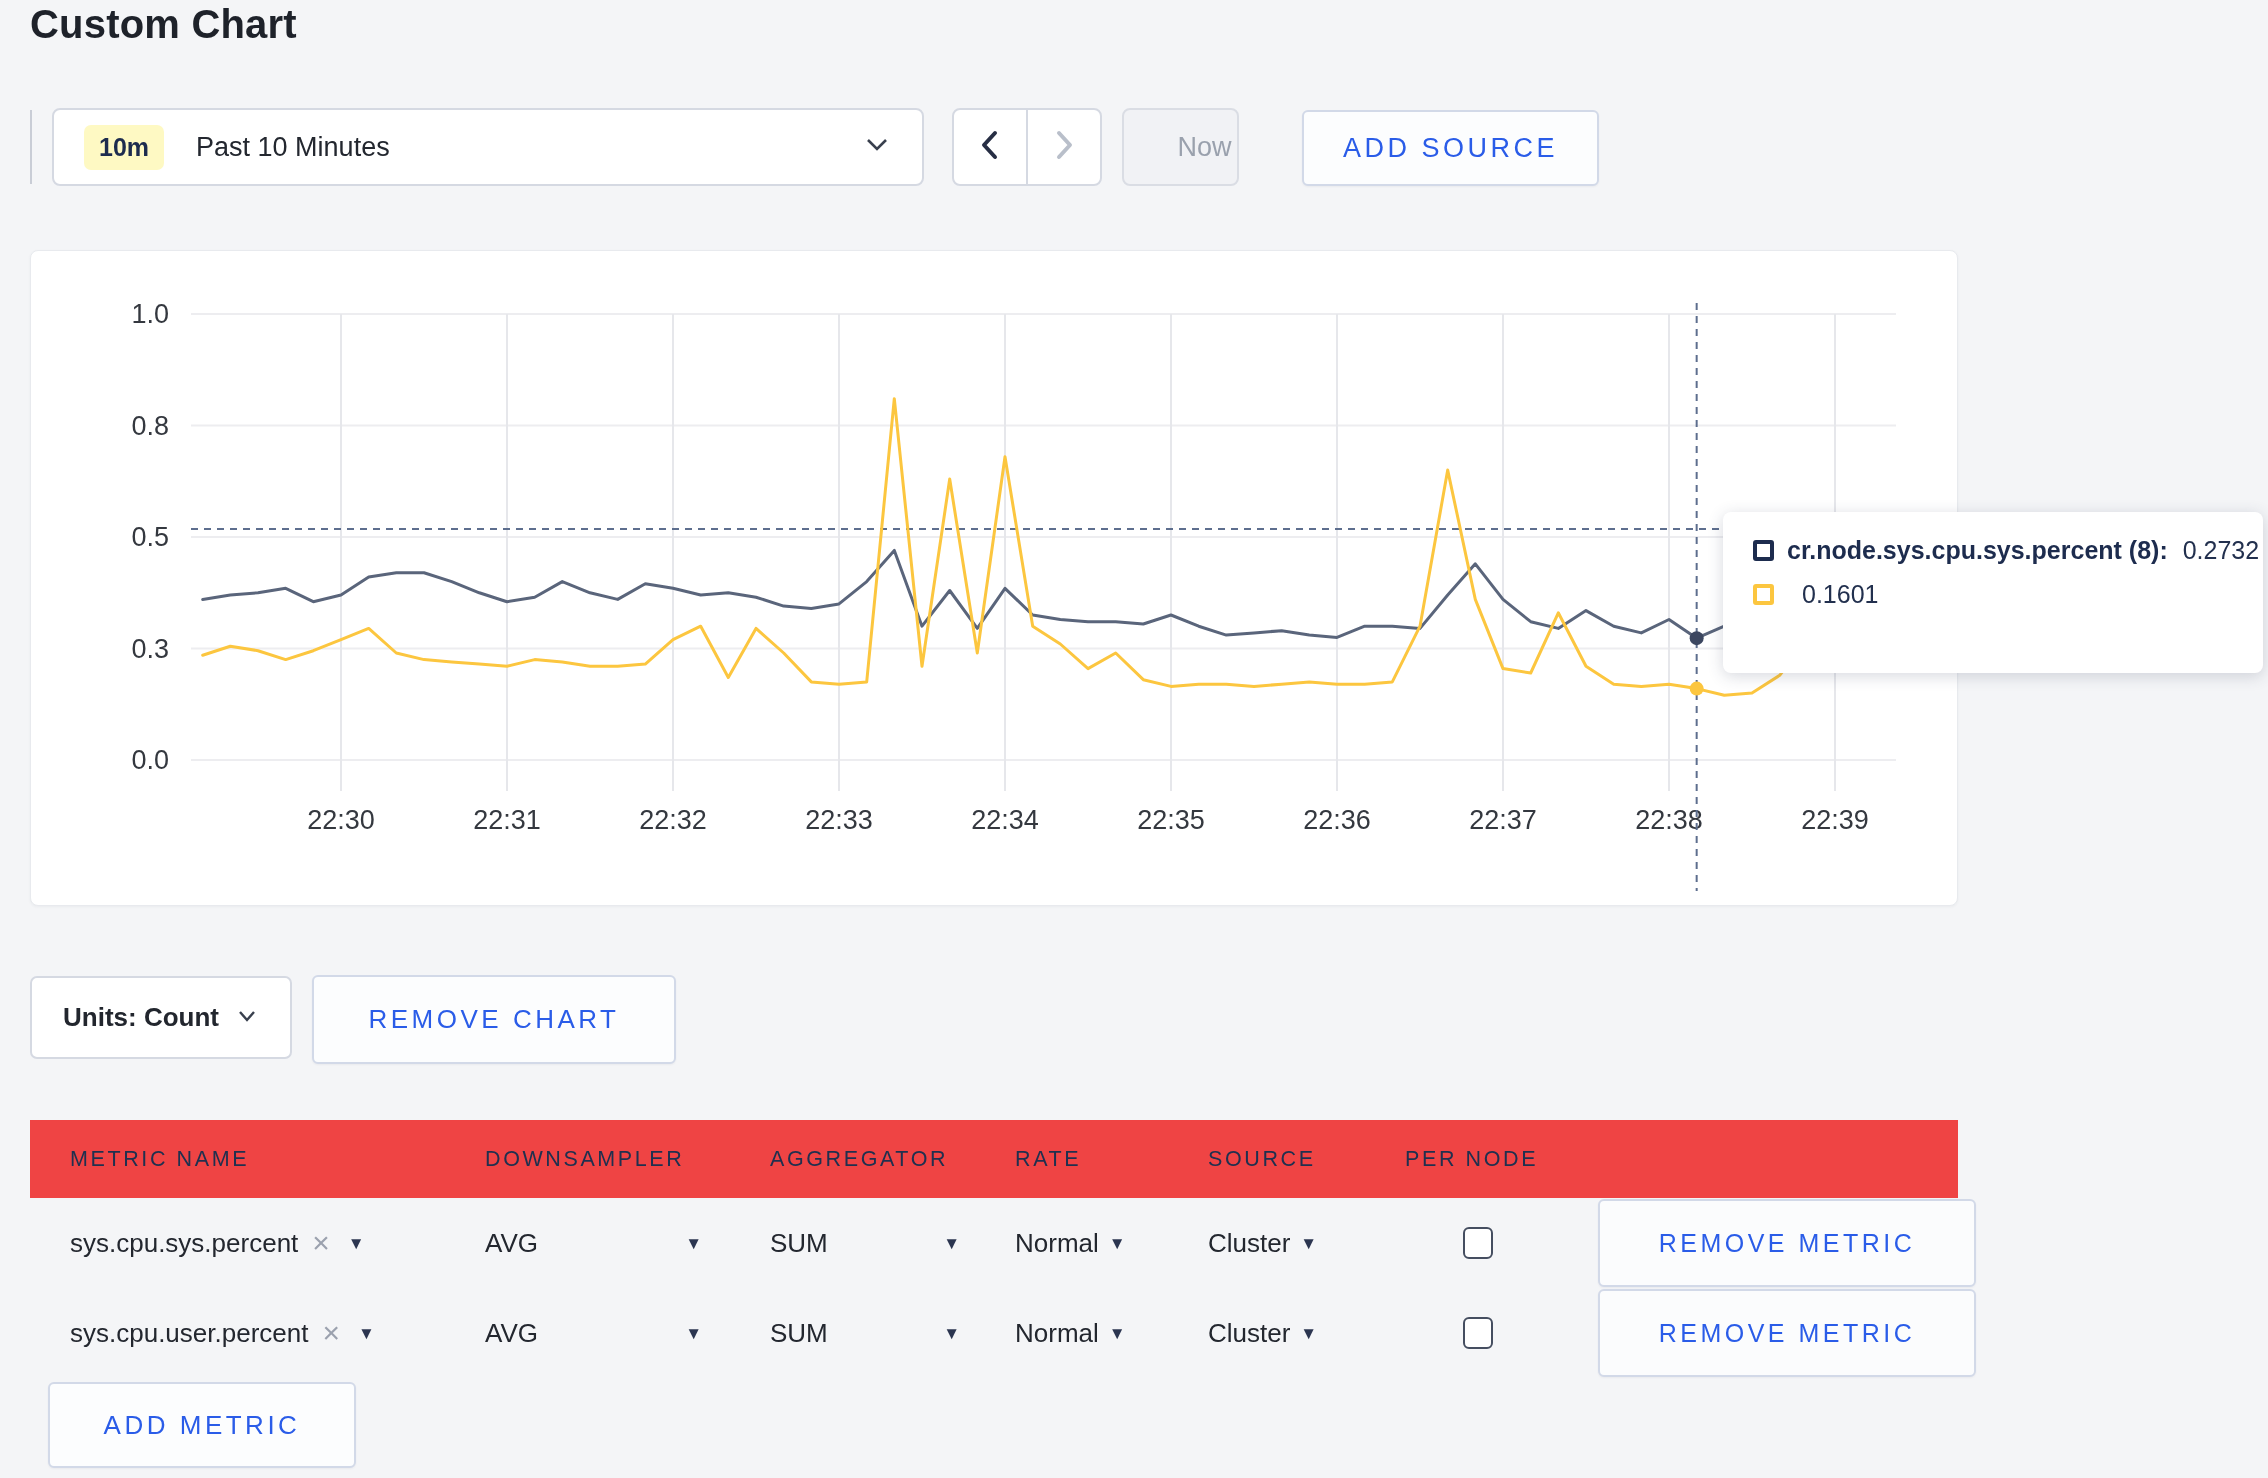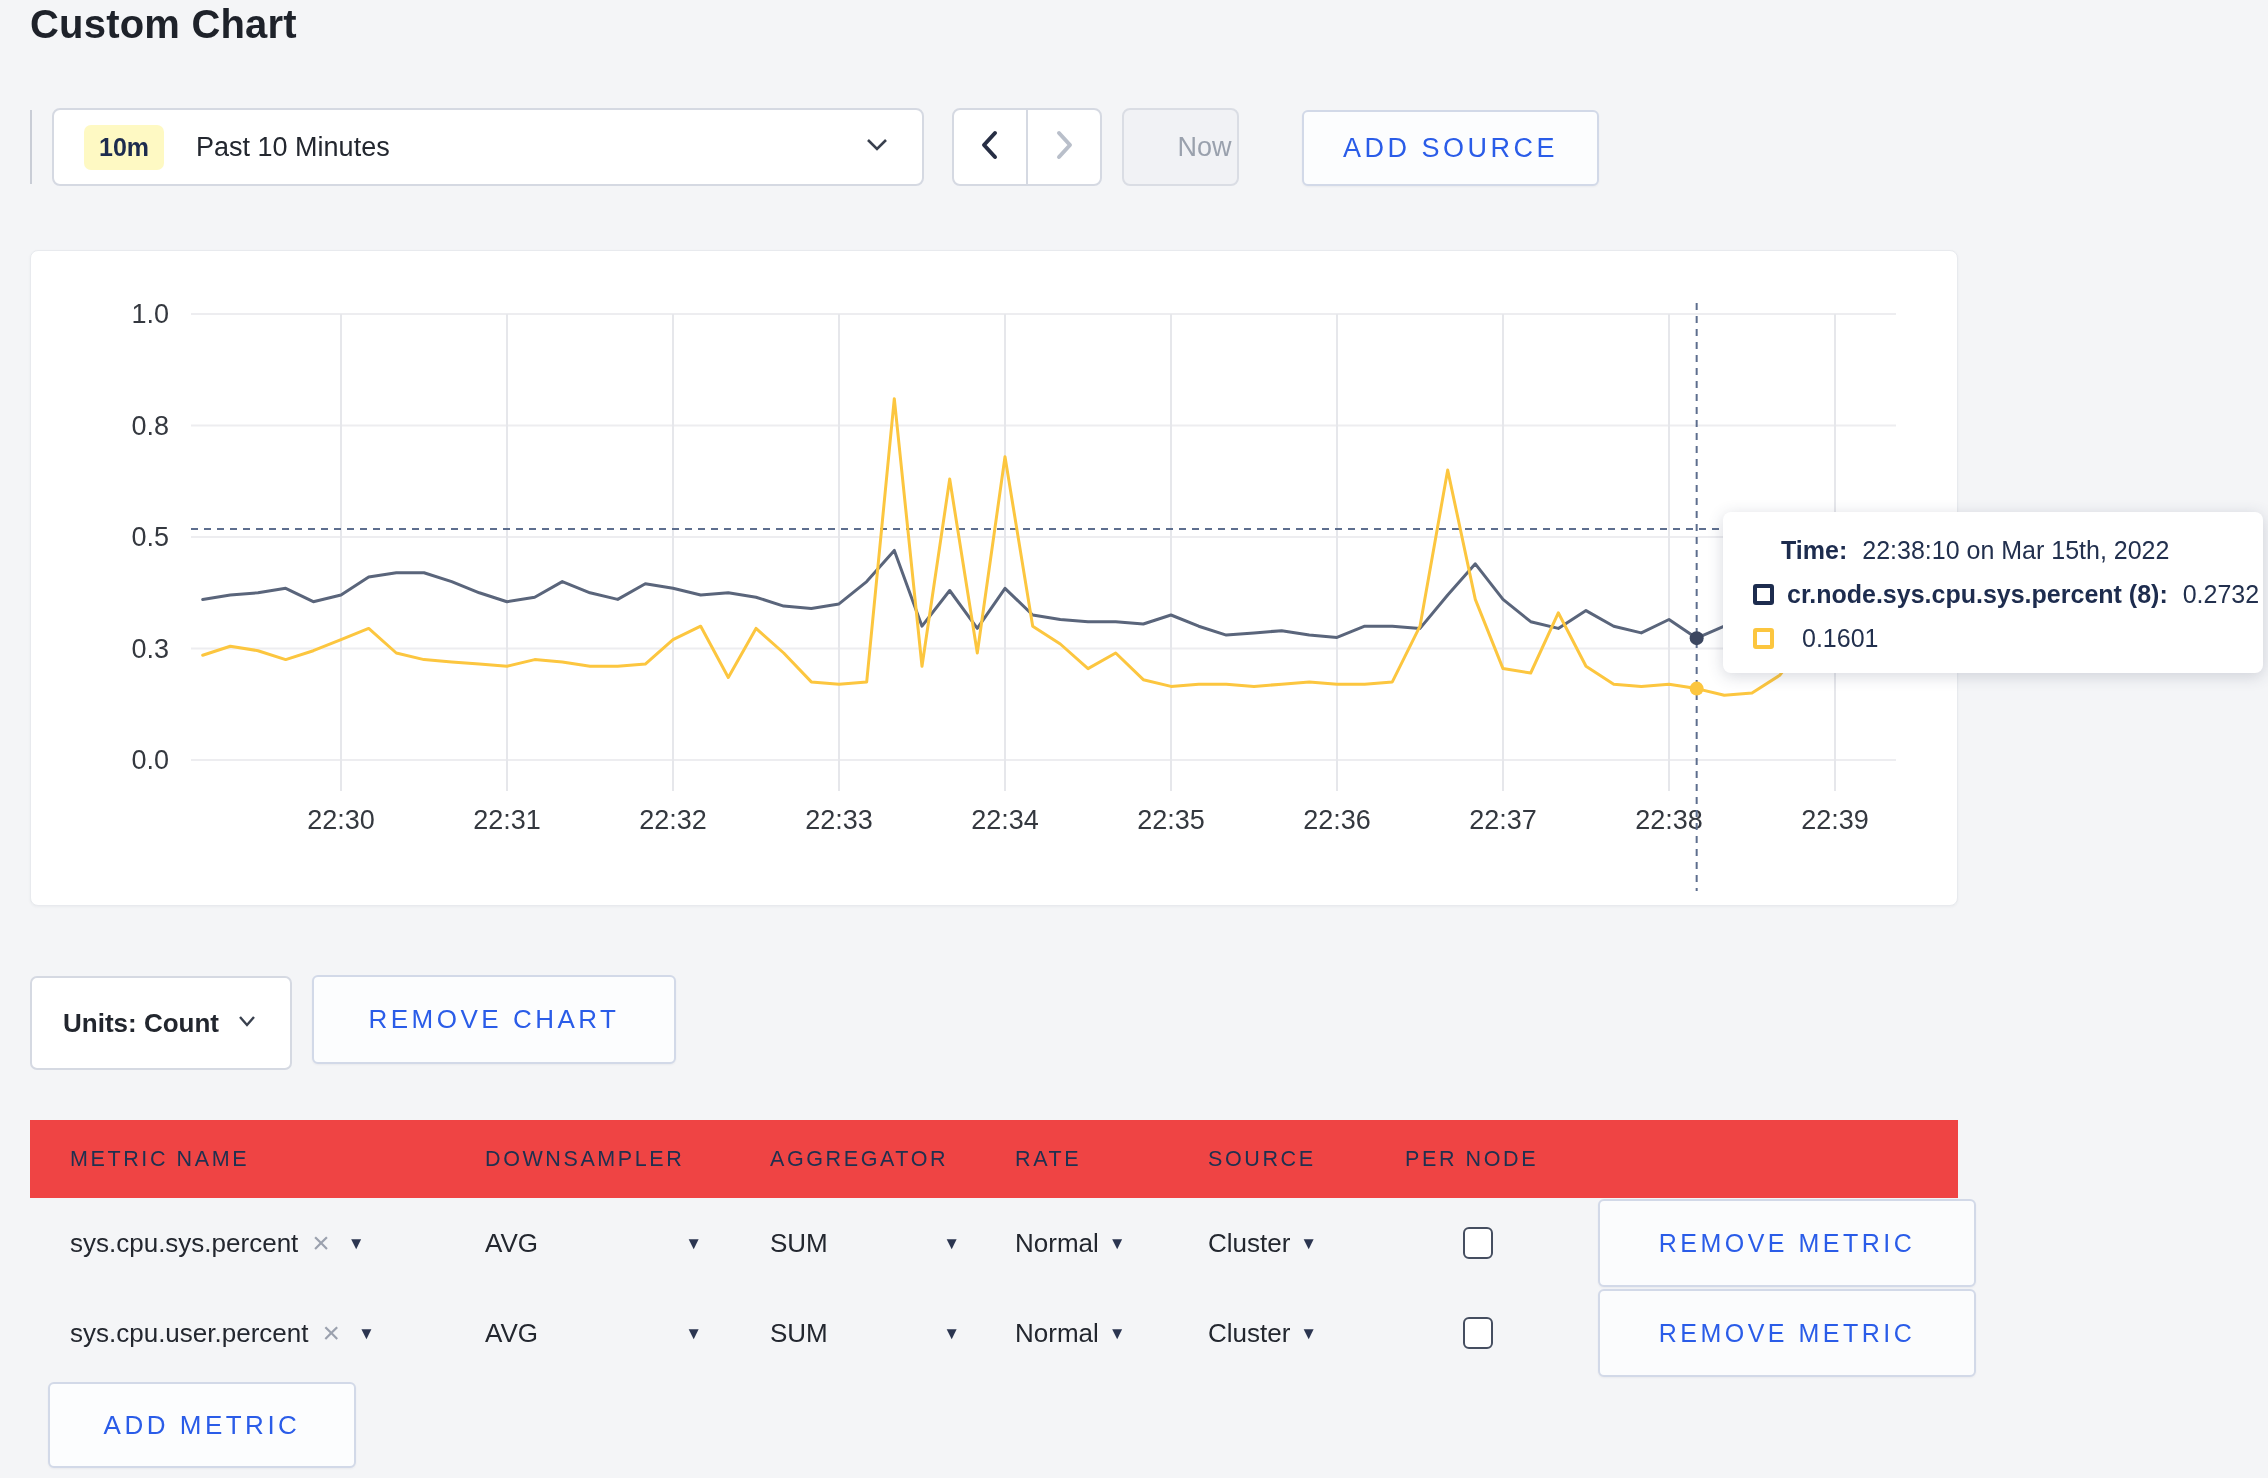--- a/index.html
+++ b/index.html
@@ -36,21 +36,21 @@
   .tooltip { position:absolute; left:1723px; top:512px; width:540px; height:161px; background:#fff;
     border-radius:8px; box-shadow:0 3px 16px rgba(50,60,90,0.20); padding-top:24px; z-index:5; }
   .tt-row { display:flex; align-items:center; margin:0 0 15px 30px; font-size:25px; color:#1d2c4e; }
   .tt-row.time { margin-left:58px; }
   .tt-label { font-weight:700; }
   .tt-value { margin-left:15px; font-weight:400; color:#22304e; }
   .swatch { width:21px; height:21px; background:#fff; border:4px solid #1d2c4e; border-radius:3px; margin-right:13px; flex:0 0 auto; }
   .swatch.user { border-color:#fcc63f; }
 
   
-  .units-select { position:absolute; left:30px; top:976px; width:262px; height:94px; background:#fff;
+  .units-select { position:absolute; left:30px; top:976px; width:262px; height:83px; background:#fff;
     border:2px solid #d5d9e2; border-radius:7px; display:flex; align-items:center; justify-content:center; gap:16px; cursor:pointer; }
   .units-label { font-size:26px; font-weight:700; color:#22262e; }
   .remove-chart { position:absolute; left:312px; top:975px; width:364px; height:89px; font-size:26px; }
 
   
   .tbl-grid { display:grid; grid-template-columns:415px 285px 245px 193px 197px 163px 1fr; align-items:center; }
   .tbl-header { position:absolute; left:30px; top:1120px; width:1928px; height:78px; background:#ef4444; padding-left:40px; }
   .th { font-size:21.5px; letter-spacing:2.6px; color:#20304f; font-weight:500; }
   .tbl-row { position:absolute; left:30px; width:1928px; height:90px; padding-left:40px; }
   .row-0 { top:1198px; } .row-1 { top:1288px; }
@@ -140,24 +140,20 @@
         <line x1="160" y1="277.972" x2="1865" y2="277.972" stroke="#5d6e8e" stroke-width="2" stroke-dasharray="7 6"></line>
         <line x1="1665.6666666666665" y1="52" x2="1665.6666666666665" y2="640" stroke="#5d6e8e" stroke-width="2" stroke-dasharray="7 6"></line>
         <polyline points="171.7,348.4 199.3,344.0 227.0,341.8 254.7,337.3 282.3,350.7 310.0,344.0 337.7,326.1 365.3,321.7 393.0,321.7 420.7,330.6 448.3,341.8 476.0,350.7 503.7,346.2 531.3,330.6 559.0,341.8 586.7,348.4 614.3,332.8 642.0,337.3 669.7,344.0 697.3,341.8 725.0,346.2 752.7,355.1 780.3,357.4 808.0,352.9 835.7,330.6 863.3,299.4 891.0,375.2 918.7,339.5 946.3,377.4 974.0,337.3 1001.7,364.0 1029.3,368.5 1057.0,370.7 1084.7,370.7 1112.3,373.0 1140.0,364.0 1167.7,375.2 1195.3,384.1 1223.0,381.9 1250.7,379.7 1278.3,384.1 1306.0,386.4 1333.7,375.2 1361.3,375.2 1389.0,377.4 1416.7,344.0 1444.3,312.8 1472.0,348.4 1499.7,370.7 1527.3,377.4 1555.0,359.6 1582.7,375.2 1610.3,381.9 1638.0,368.5 1665.7,387.2 1693.3,375.2 1721.0,370.7 1748.7,375.2 1776.3,368.5 1804.0,370.7 1831.7,375.2 1859.3,373.0" fill="none" stroke="#5a657b" stroke-width="3" stroke-linejoin="round" stroke-linecap="round"></polyline>
         <polyline points="171.7,404.2 199.3,395.3 227.0,399.7 254.7,408.6 282.3,399.7 310.0,388.6 337.7,377.4 365.3,402.0 393.0,408.6 420.7,410.9 448.3,413.1 476.0,415.3 503.7,408.6 531.3,410.9 559.0,415.3 586.7,415.3 614.3,413.1 642.0,388.6 669.7,375.2 697.3,426.5 725.0,377.4 752.7,402.0 780.3,430.9 808.0,433.2 835.7,430.9 863.3,147.7 891.0,415.3 918.7,228.0 946.3,402.0 974.0,205.7 1001.7,375.2 1029.3,393.0 1057.0,417.6 1084.7,402.0 1112.3,428.7 1140.0,435.4 1167.7,433.2 1195.3,433.2 1223.0,435.4 1250.7,433.2 1278.3,430.9 1306.0,433.2 1333.7,433.2 1361.3,430.9 1389.0,375.2 1416.7,219.1 1444.3,348.4 1472.0,417.6 1499.7,422.0 1527.3,361.8 1555.0,415.3 1582.7,433.2 1610.3,435.4 1638.0,433.2 1665.7,437.6 1693.3,444.3 1721.0,442.1 1748.7,424.3 1776.3,388.6 1804.0,397.5 1831.7,375.2 1859.3,402.0" fill="none" stroke="#fcc63f" stroke-width="3" stroke-linejoin="round" stroke-linecap="round"></polyline>
         <circle cx="1665.6666666666665" cy="387.1528" r="7" fill="#3c4760"></circle>
         <circle cx="1665.6666666666665" cy="437.5954" r="7" fill="#fcc63f"></circle>
       </svg>
   </div>
 
   <div class="tooltip">
-    <div class="tt-row time">
-      <span class="tt-label">Time:</span>
-      <span class="tt-value">22:38:10 on Mar 15th, 2022</span>
-    </div>
     <div class="tt-row">
       <span class="swatch"></span>
       <span class="tt-label">cr.node.sys.cpu.sys.percent (8):</span>
       <span class="tt-value">0.2732</span>
     </div>
     <div class="tt-row">
       <span class="swatch user"></span>
       <span class="tt-value">0.1601</span>
     </div>
   </div>

